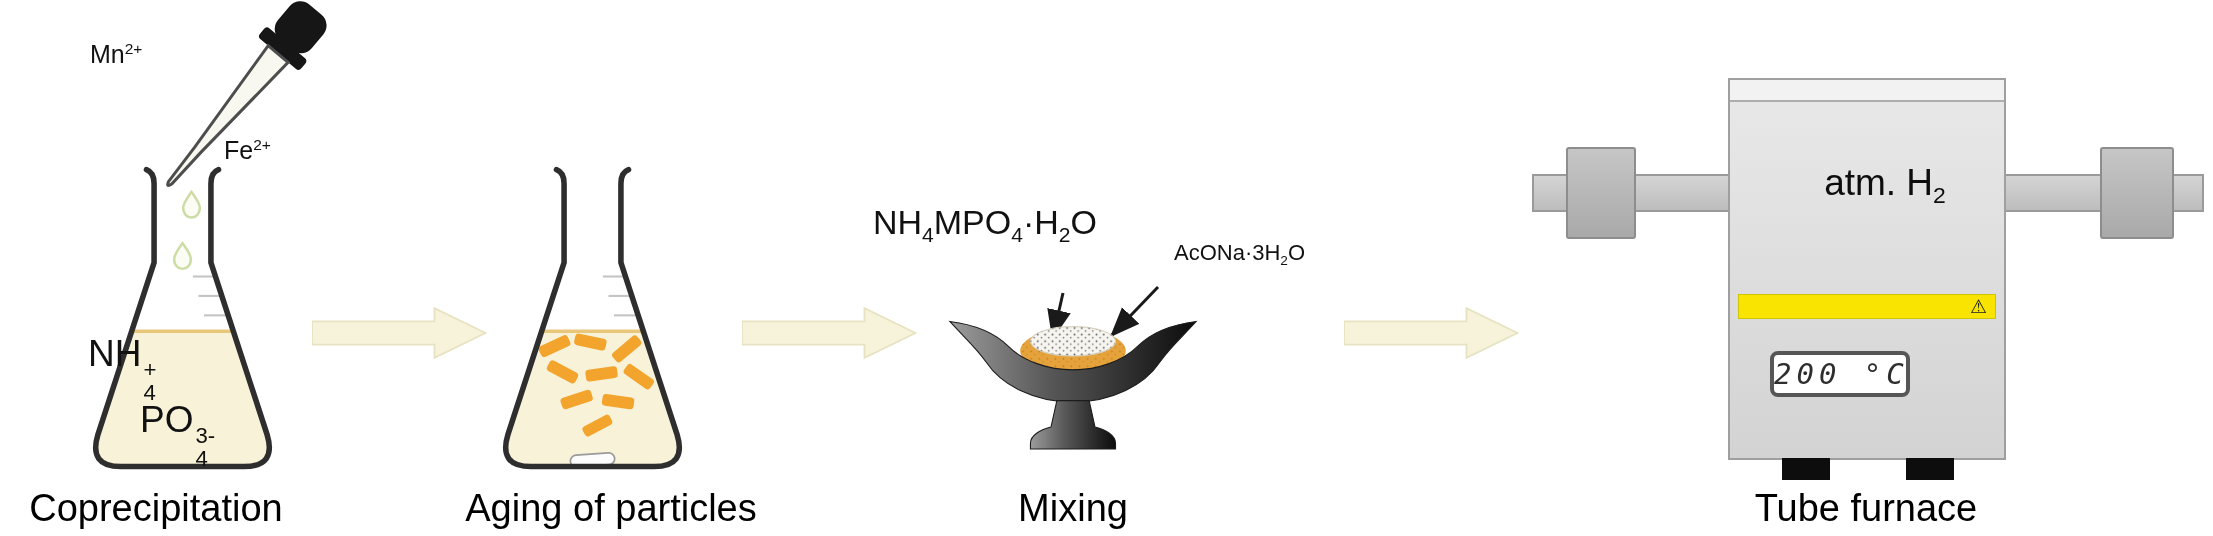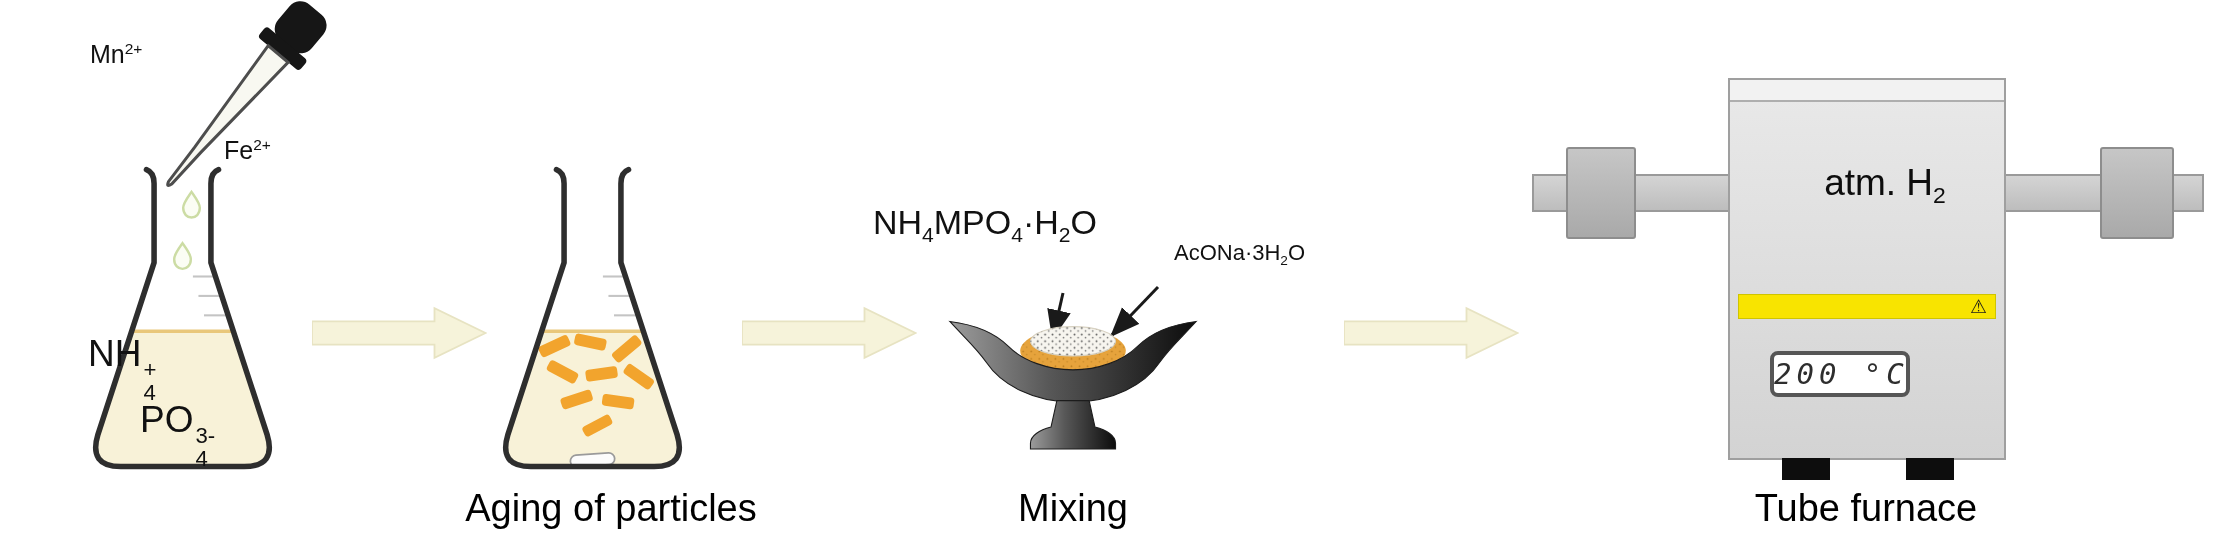--- a/index.html
+++ b/index.html
@@ -87,20 +87,21 @@
   </svg>
 
   <div class="label lbl-nh4"><span>NH</span><span class="stack">
         <span>+</span>
         <span>4</span>
       </span></div>
   <div class="label lbl-po4"><span>PO</span><span class="stack">
         <span>3-</span>
         <span>4</span>
       </span></div>
+  <div class="caption cap-1">Coprecipitation</div>
 
   <svg class="flow-arrow arrow-1" viewBox="0 0 240 72">
     <polygon points="0,20 168,20 168,2 238,36 168,70 168,52 0,52" stroke-width="2.5" stroke="#e7e3c2" fill="#f6f3da"></polygon>
   </svg>
 
   <svg class="flask flask-2" viewBox="0 0 310 460">
     <path d="M 82 245 L 34 394 Q 21 440 66 440 L 244 440 Q 289 440 276 394 L 228 245 Z" fill="#f8f2d8"></path>
     <line x1="82" y1="247" x2="228" y2="247" stroke-width="5" stroke="#e9c77a"></line>
     <g stroke="#c4c4c4" stroke-width="3">
       <line x1="170" y1="168" x2="200" y2="168"></line>

